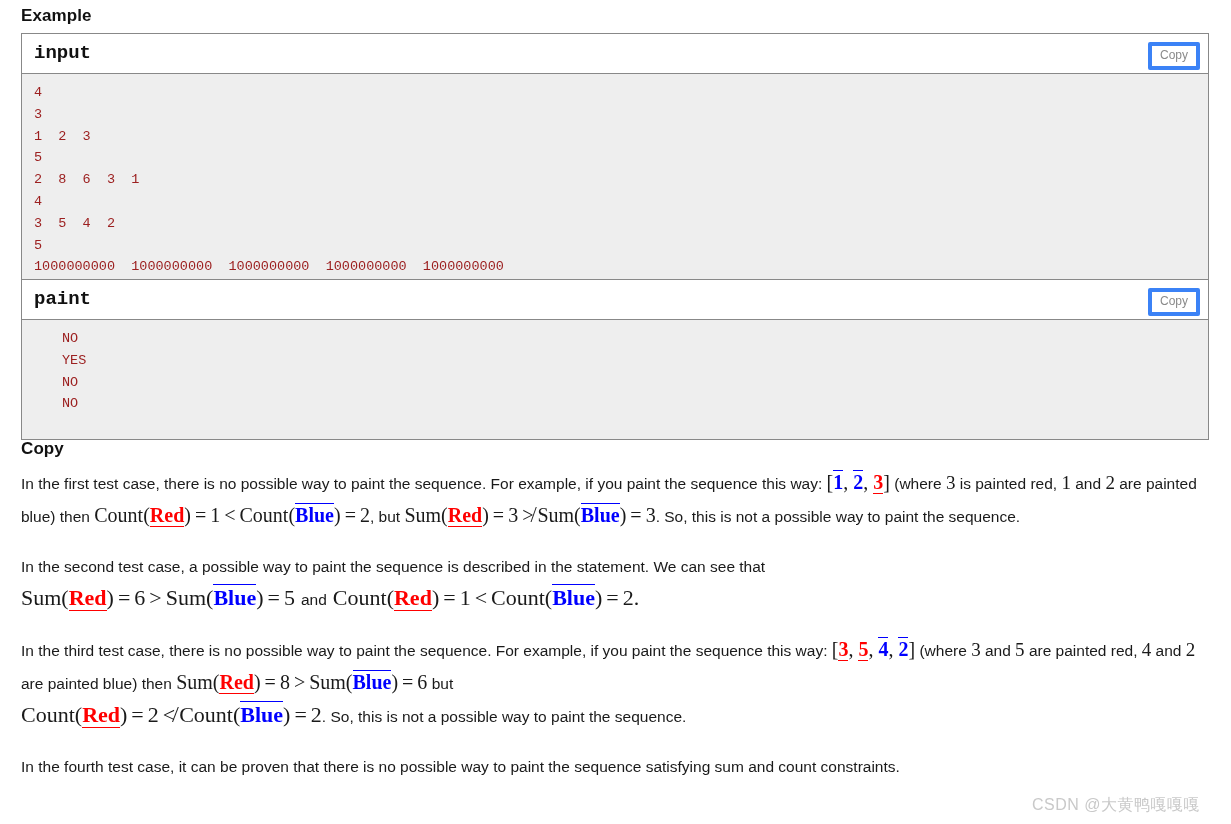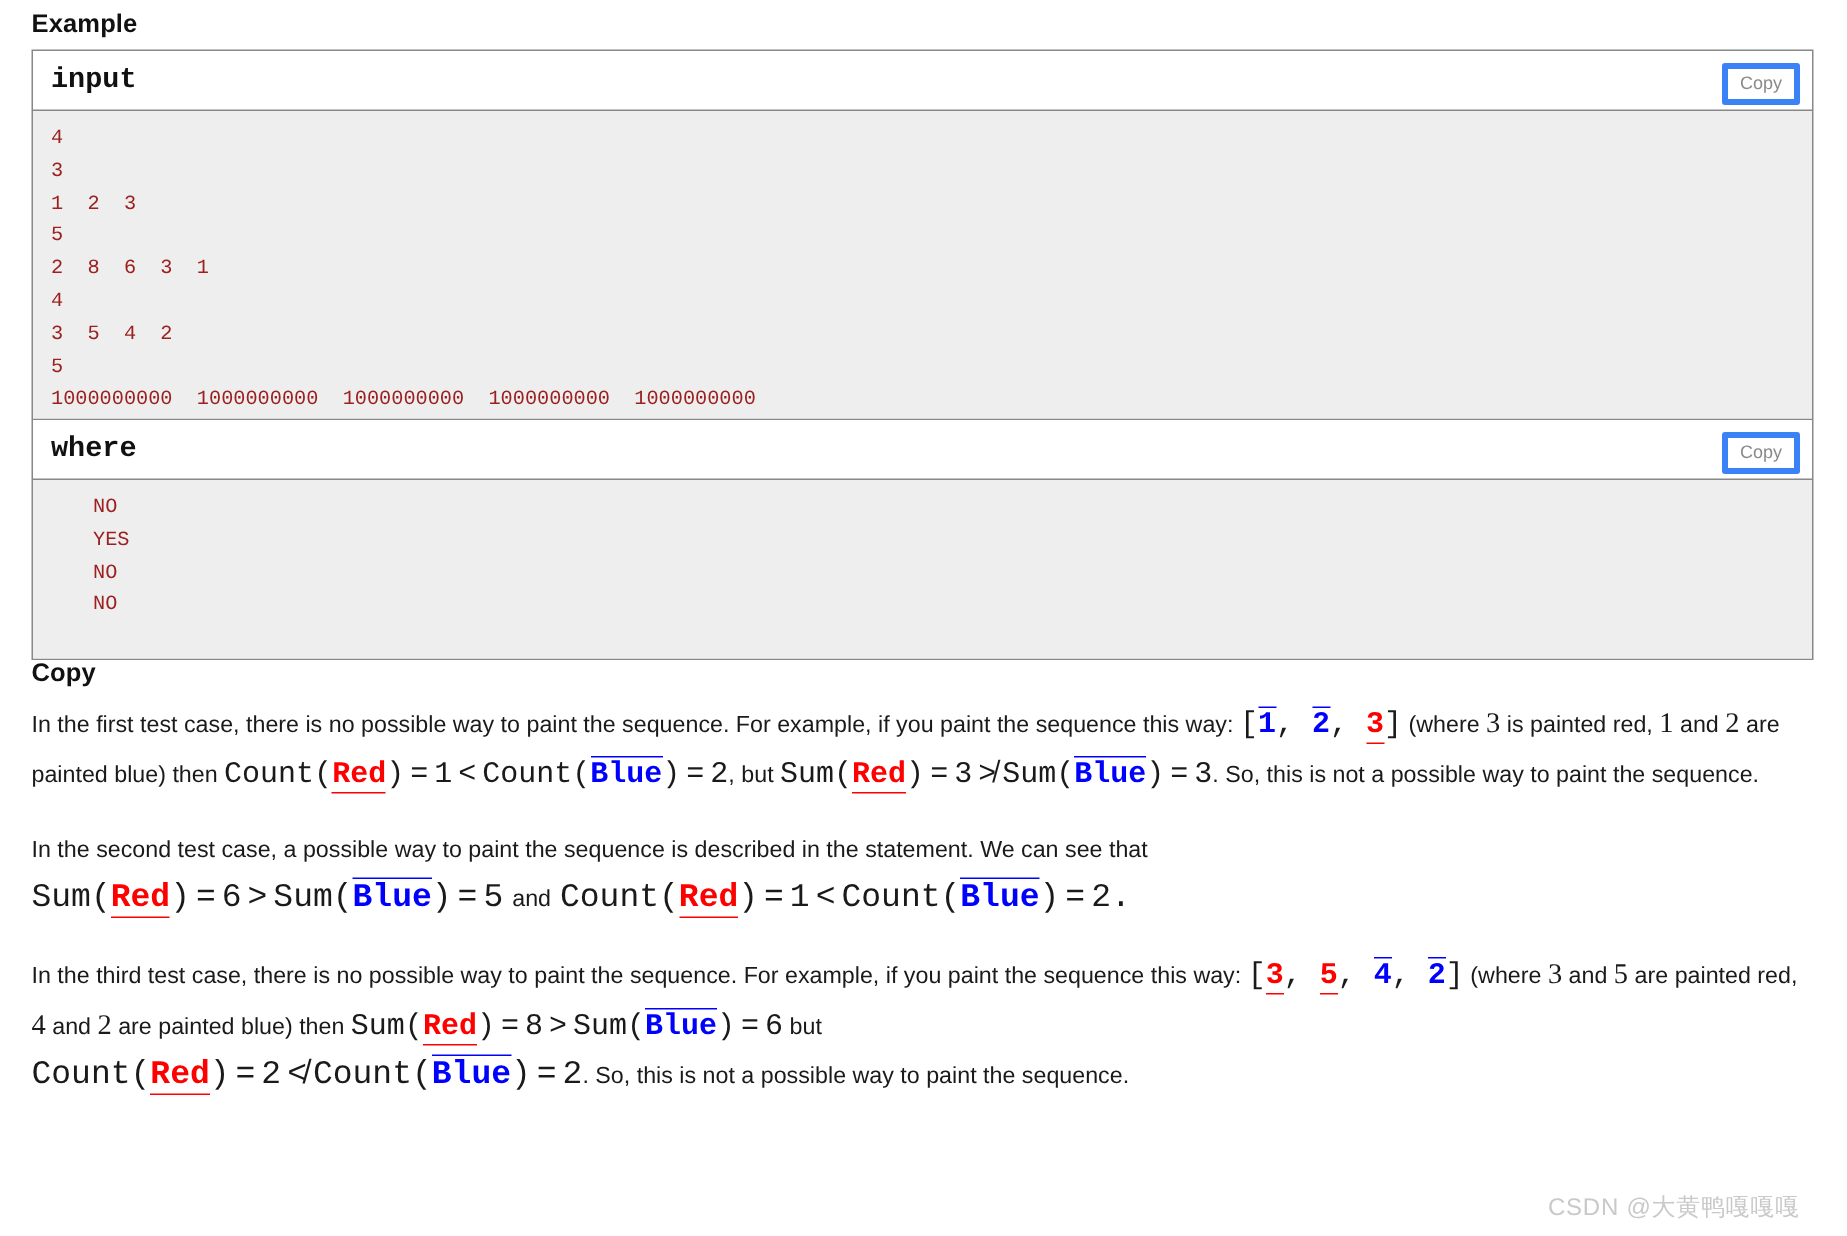--- a/index.html
+++ b/index.html
@@ -92,21 +92,21 @@
   .note-p {
     font-size: 15.5px;
     line-height: 33px;
     color: #1a1a1a;
     margin: 0 0 17px 0;
   }
   .note-p:last-child { margin-bottom: 0; }
 
   
   .m {
-    font-family: Liberation Mono, monospace;
+    font-family: Liberation Serif, serif;
     font-size: 20px;
     line-height: 1;
     white-space: nowrap;
   }
   .mnum { font-family: "Liberation Serif", "DejaVu Serif", serif; font-size: 19px; }
   .op { padding: 0 4px; }
   .red {
     color: #ff0000;
     font-weight: bold;
     border-bottom: 1.6px solid #ff0000;
@@ -152,21 +152,21 @@
 2  8  6  3  1
 4
 3  5  4  2
 5
 1000000000  1000000000  1000000000  1000000000  1000000000</pre>
       </div>
     </div>
 
     <div class="sample-block">
       <div class="io-header">
-        <span class="io-title">where</span>
+        <span class="io-title">paint</span>
         <button class="copy-btn">Copy</button>
       </div>
       <div class="io-body" id="output-body">
         <pre class="io-pre">NO
 YES
 NO
 NO</pre>
       </div>
     </div>
 
@@ -175,18 +175,19 @@
   <h2 class="section-title" id="note-title">Copy</h2>
 
   <div class="note-body">
 
     <p class="note-p"><span>In the first test case, there is no possible way to paint the sequence. For example, if you paint the sequence this way: </span><span class="m"><span>[</span><span class="blue">1</span><span>, </span><span class="blue">2</span><span>, </span><span class="red">3</span><span>]</span></span><span> (where </span><span class="mnum">3</span><span> is painted red, </span><span class="mnum">1</span><span> and </span><span class="mnum">2</span><span> are painted blue) then </span><span class="m"><span>Count(</span><span class="red">Red</span><span>)</span><span class="op">=</span><span>1</span><span class="op">&lt;</span><span>Count(</span><span class="blue">Blue</span><span>)</span><span class="op">=</span><span>2</span></span><span>, but </span><span class="m"><span>Sum(</span><span class="red">Red</span><span>)</span><span class="op">=</span><span>3</span><span class="op">≯</span><span>Sum(</span><span class="blue">Blue</span><span>)</span><span class="op">=</span><span>3</span></span><span>. So, this is not a possible way to paint the sequence.</span></p>
 
     <p class="note-p"><span>In the second test case, a possible way to paint the sequence is described in the statement. We can see that</span><br><span class="m big"><span>Sum(</span><span class="red">Red</span><span>)</span><span class="op">=</span><span>6</span><span class="op">&gt;</span><span>Sum(</span><span class="blue">Blue</span><span>)</span><span class="op">=</span><span>5</span></span><span class="note-and" style="padding:0 6px;">and</span><span class="m big"><span>Count(</span><span class="red">Red</span><span>)</span><span class="op">=</span><span>1</span><span class="op">&lt;</span><span>Count(</span><span class="blue">Blue</span><span>)</span><span class="op">=</span><span>2</span><span>.</span></span></p>
 
     <p class="note-p"><span>In the third test case, there is no possible way to paint the sequence. For example, if you paint the sequence this way: </span><span class="m"><span>[</span><span class="red">3</span><span>, </span><span class="red">5</span><span>, </span><span class="blue">4</span><span>, </span><span class="blue">2</span><span>]</span></span><span> (where </span><span class="mnum">3</span><span> and </span><span class="mnum">5</span><span> are painted red, </span><span class="mnum">4</span><span> and </span><span class="mnum">2</span><span> are painted blue) then </span><span class="m"><span>Sum(</span><span class="red">Red</span><span>)</span><span class="op">=</span><span>8</span><span class="op">&gt;</span><span>Sum(</span><span class="blue">Blue</span><span>)</span><span class="op">=</span><span>6</span></span><span> but </span><br><span class="m big"><span>Count(</span><span class="red">Red</span><span>)</span><span class="op">=</span><span>2</span><span class="op">≮</span><span>Count(</span><span class="blue">Blue</span><span>)</span><span class="op">=</span><span>2</span></span><span>. So, this is not a possible way to paint the sequence.</span></p>
 
+    <p class="note-p"><span>In the fourth test case, it can be proven that there is no possible way to paint the sequence satisfying sum and count constraints.</span></p>
 
   </div>
 
   <div class="watermark">CSDN @大黄鸭嘎嘎嘎</div>
 
 </div>
 
 </body></html>

